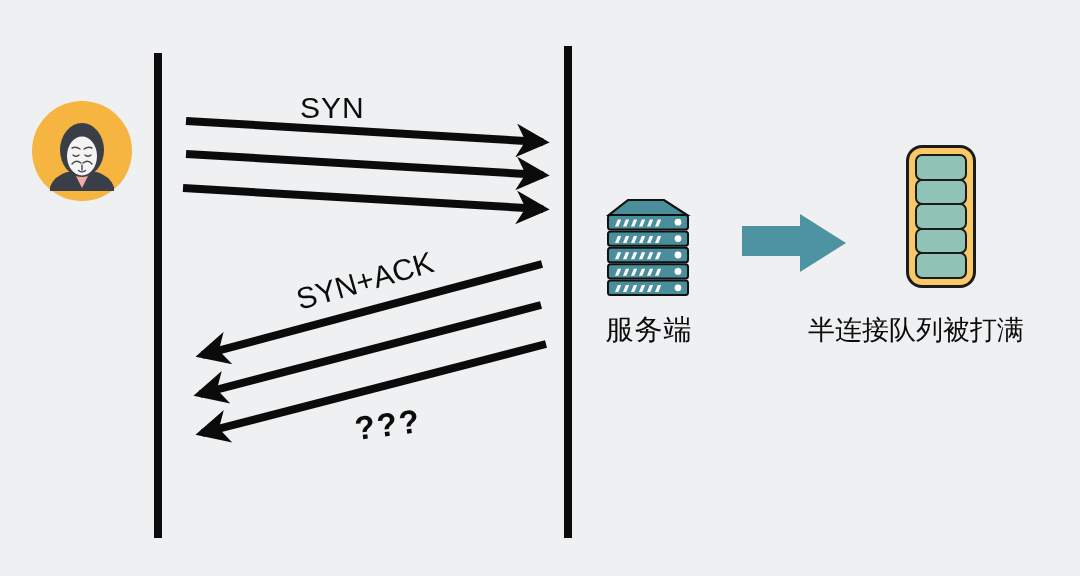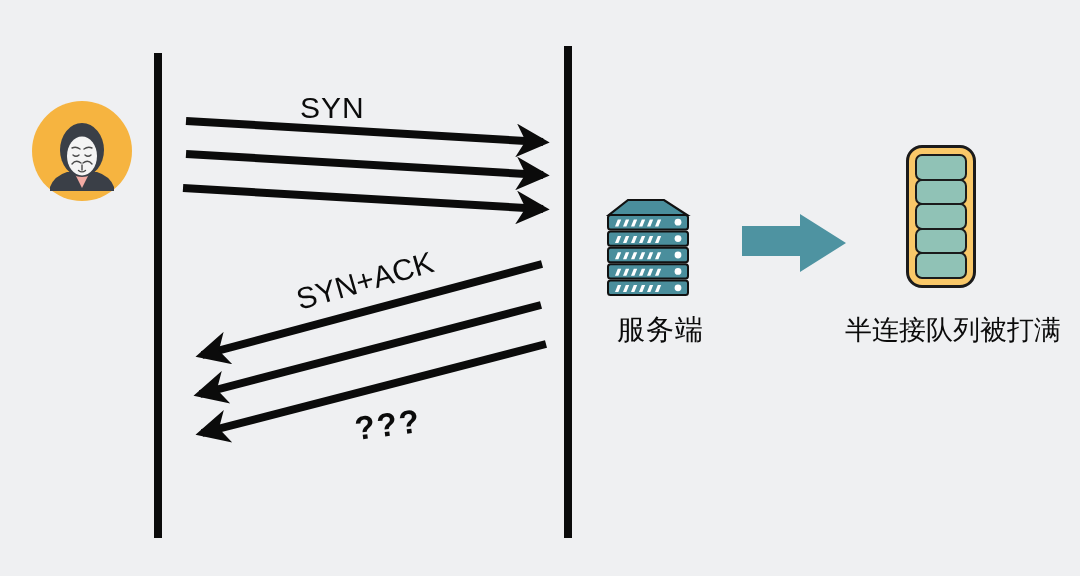--- a/index.html
+++ b/index.html
@@ -17,22 +17,22 @@
   #lifeline-right { left:564px; top:46px; height:492px; }
 
   
   #arrow-layer { position:absolute; left:0; top:0; }
 
   
   .lbl { position:absolute; color:#0b0b0b; white-space:nowrap; }
   #syn-label    { left:300px; top:91px;  width:76px; font-size:30px; font-weight:500; letter-spacing:1px; }
   #synack-label { left:292px; top:264px; width:146px; text-align:center; font-size:30px; font-weight:500; transform:rotate(-16deg); }
   #unknown-label{ left:352px; top:406px; width:72px; text-align:center; font-size:33px; font-weight:600; letter-spacing:2px; transform:rotate(-7deg); }
-  #server-label { left:594px; top:311px; width:110px; text-align:right; font-size:28px; font-weight:500; letter-spacing:1px; }
-  #queue-label  { left:840px; top:312px; width:226px; text-align:center; font-size:27px; font-weight:500; }
+  #server-label { left:594px; top:311px; width:110px; text-align:center; font-size:28px; font-weight:500; letter-spacing:1px; }
+  #queue-label  { left:803px; top:312px; width:226px; text-align:center; font-size:27px; font-weight:500; }
 
   
   #hacker-avatar { left:30px; top:99px; width:104px; height:104px; }
 
   
   #server-icon { left:599px; top:197px; width:98px; height:102px; }
 
   
   #flow-arrow { left:740px; top:210px; width:110px; height:66px; }
 

